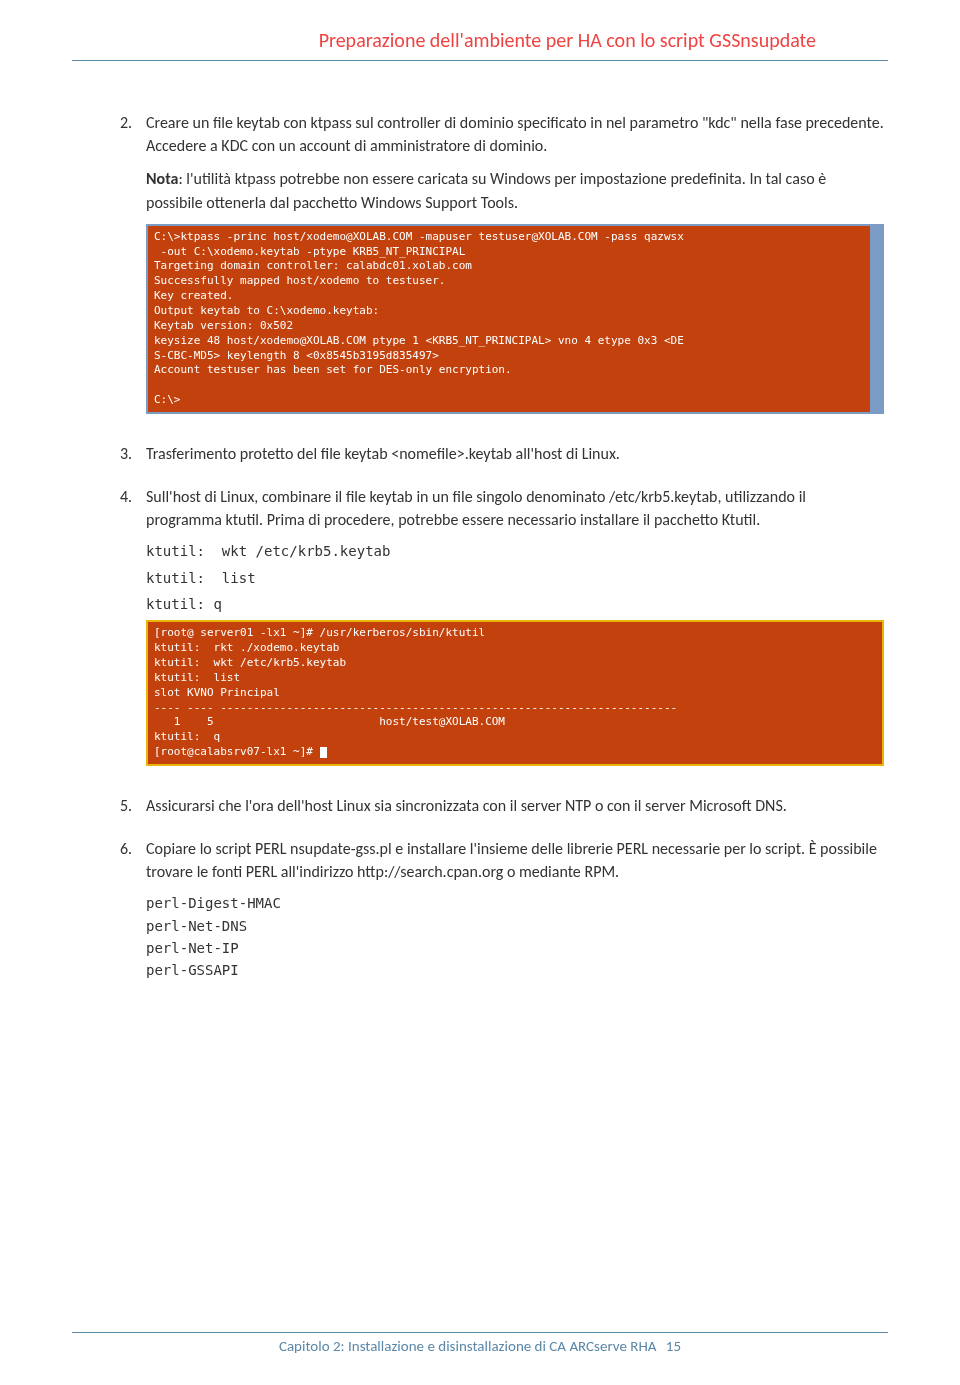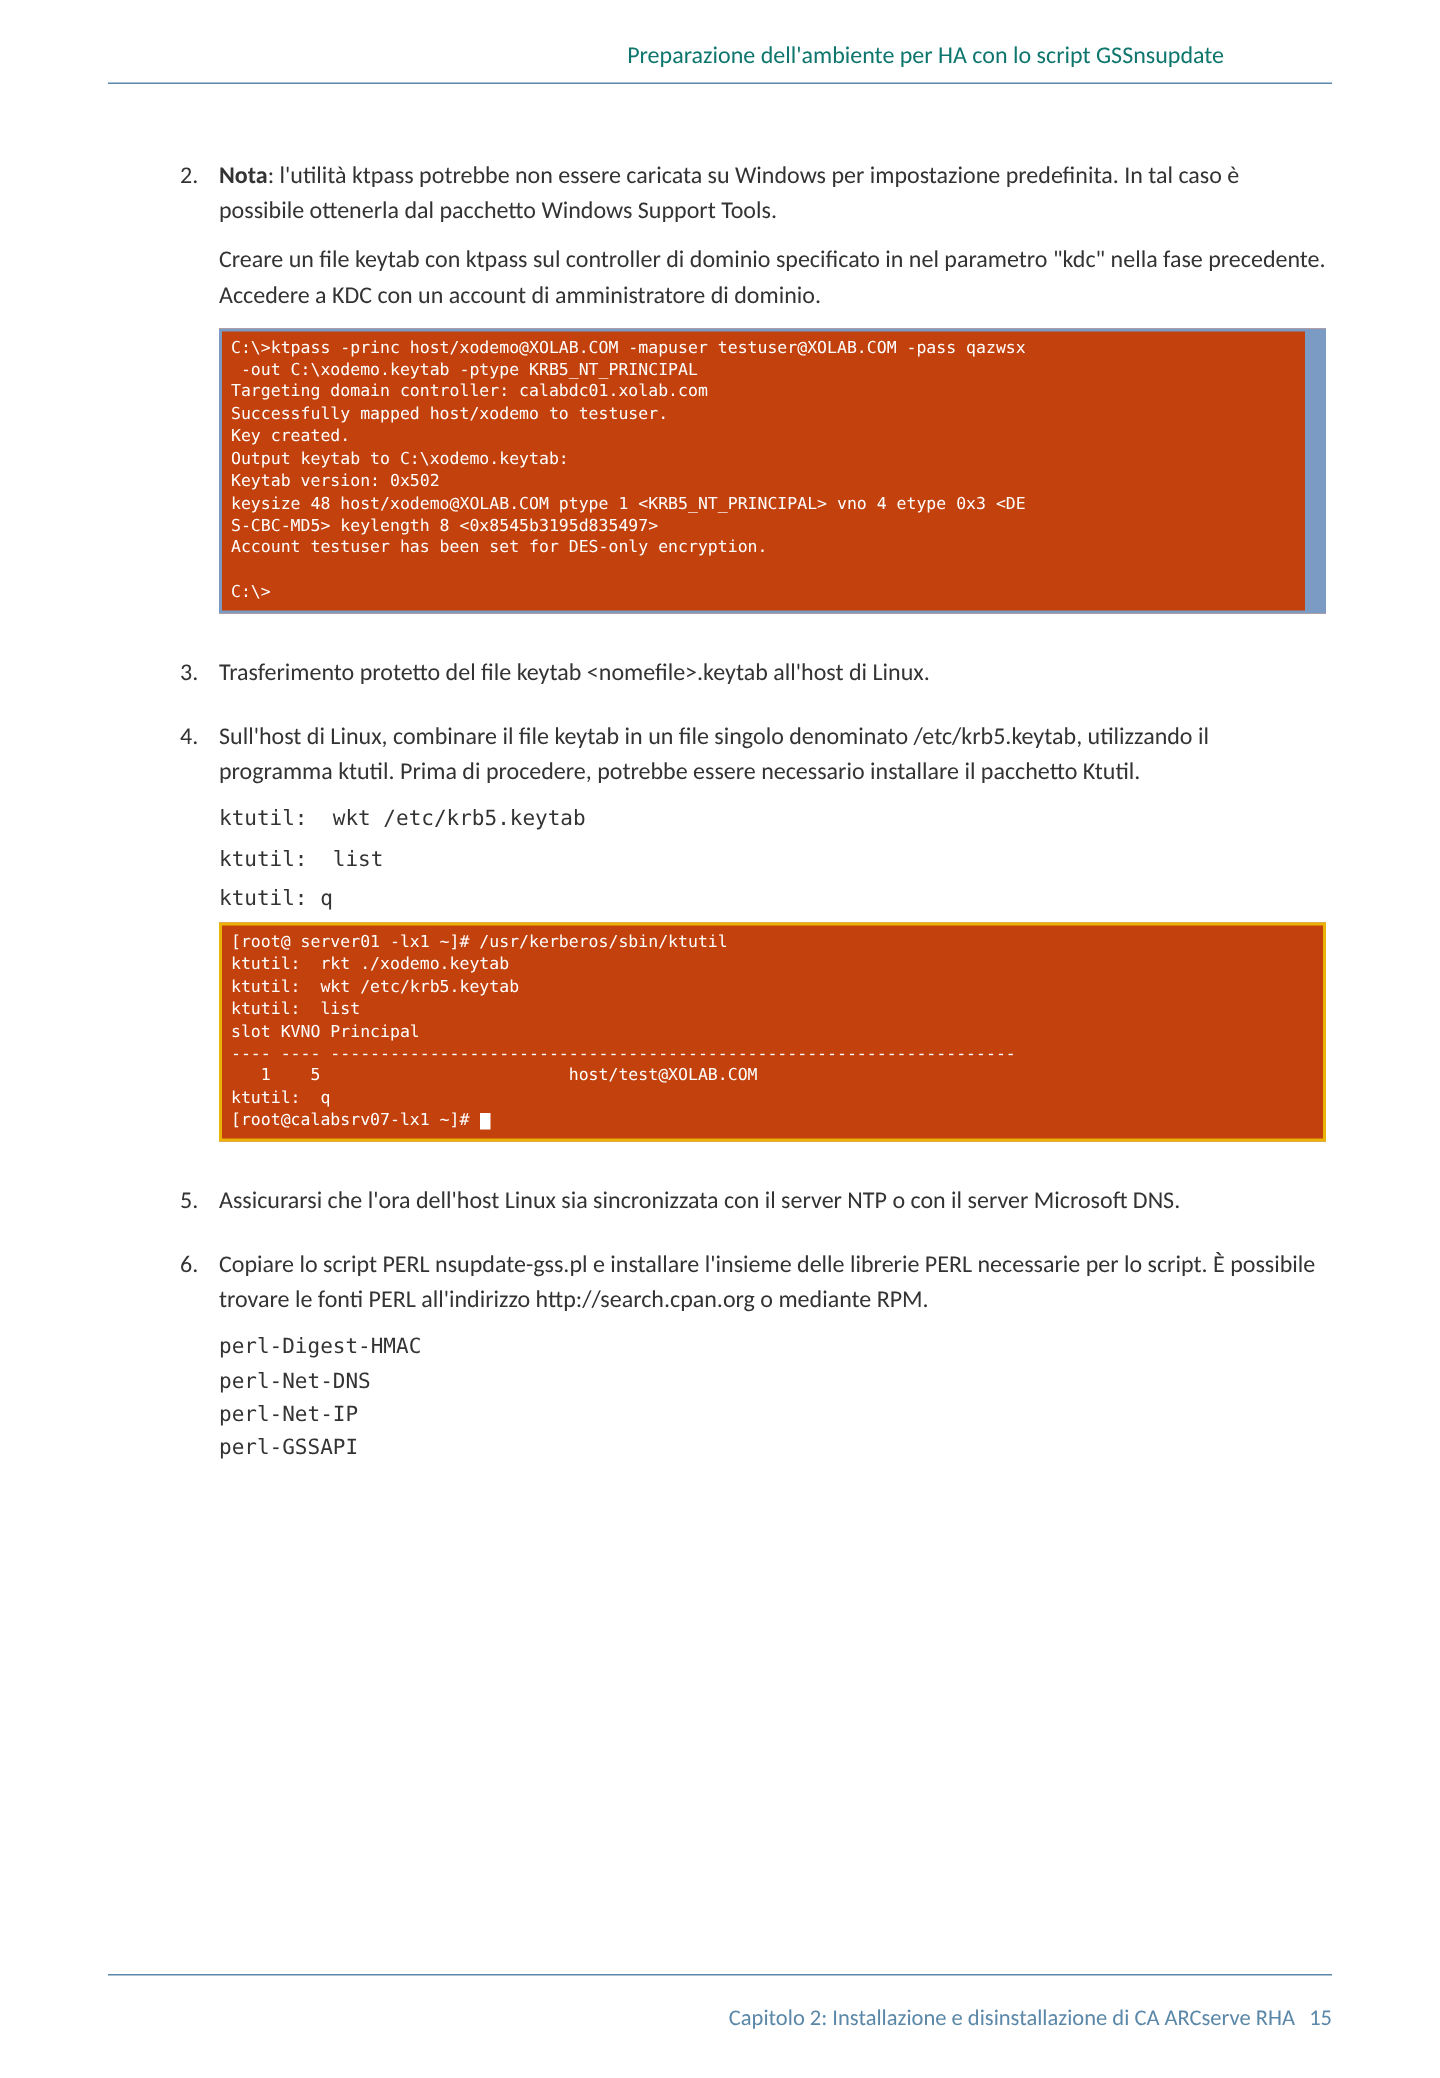--- a/index.html
+++ b/index.html
@@ -6,22 +6,22 @@
   body {
     width: 960px;
     height: 1385px;
     background: #ffffff;
     font-family: "Segoe UI", Calibri, Arial, sans-serif;
     color: #333;
     position: relative;
   }
   .header {
     text-align: right;
-    color: #0f766e;
-    font-size: 16px;
+    color: #ef4444;
+    font-size: 20px;
     padding: 28px 72px 8px 0;
     border-bottom: 1px solid #5b88a8;
     margin: 0 72px 0 72px;
   }
   .content {
     padding: 50px 76px 0 120px;
   }
   .step {
     display: flex;
     margin-bottom: 10px;
@@ -70,45 +70,45 @@
     height: 11px;
     background: #fff;
     vertical-align: text-bottom;
   }
   .footer {
     position: absolute;
     bottom: 30px;
     left: 72px;
     right: 72px;
     border-top: 1px solid #5b88a8;
-    padding-top: 20px;
-    text-align: right;
+    padding-top: 4px;
+    text-align: center;
     color: #5b88a8;
     font-size: 15px;
   }
   .footer .pagenum {
     margin-left: 6px;
   }
 </style>
 </head>
 <body>
 
 <div class="header">
   <span>Preparazione dell'ambiente per HA con lo script GSSnsupdate</span>
 </div>
 
 <div class="content">
 
   <div class="step">
     <div class="step-num">2.</div>
     <div class="step-body">
+      <div class="para">Creare un file keytab con ktpass sul controller di dominio specificato in nel parametro "kdc" nella fase precedente. Accedere a KDC con un account di amministratore di dominio.</div>
       <div class="para">
         <span class="bold">Nota</span><span>: l'utilità ktpass potrebbe non essere caricata su Windows per impostazione predefinita. In tal caso è possibile ottenerla dal pacchetto Windows Support Tools.</span>
       </div>
-      <div class="para">Creare un file keytab con ktpass sul controller di dominio specificato in nel parametro "kdc" nella fase precedente. Accedere a KDC con un account di amministratore di dominio.</div>
       <div class="terminal">C:\&gt;ktpass -princ host/xodemo@XOLAB.COM -mapuser testuser@XOLAB.COM -pass qazwsx
  -out C:\xodemo.keytab -ptype KRB5_NT_PRINCIPAL
 Targeting domain controller: calabdc01.xolab.com
 Successfully mapped host/xodemo to testuser.
 Key created.
 Output keytab to C:\xodemo.keytab:
 Keytab version: 0x502
 keysize 48 host/xodemo@XOLAB.COM ptype 1 &lt;KRB5_NT_PRINCIPAL&gt; vno 4 etype 0x3 &lt;DE
 S-CBC-MD5&gt; keylength 8 &lt;0x8545b3195d835497&gt;
 Account testuser has been set for DES-only encryption.

